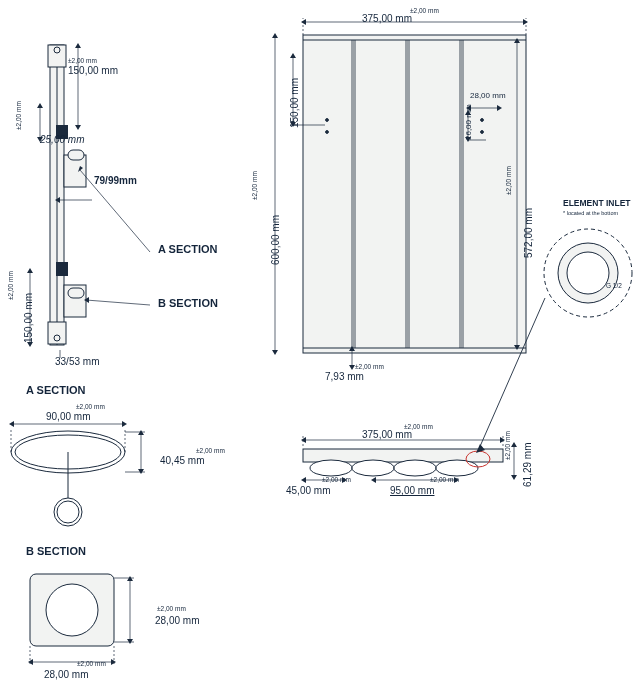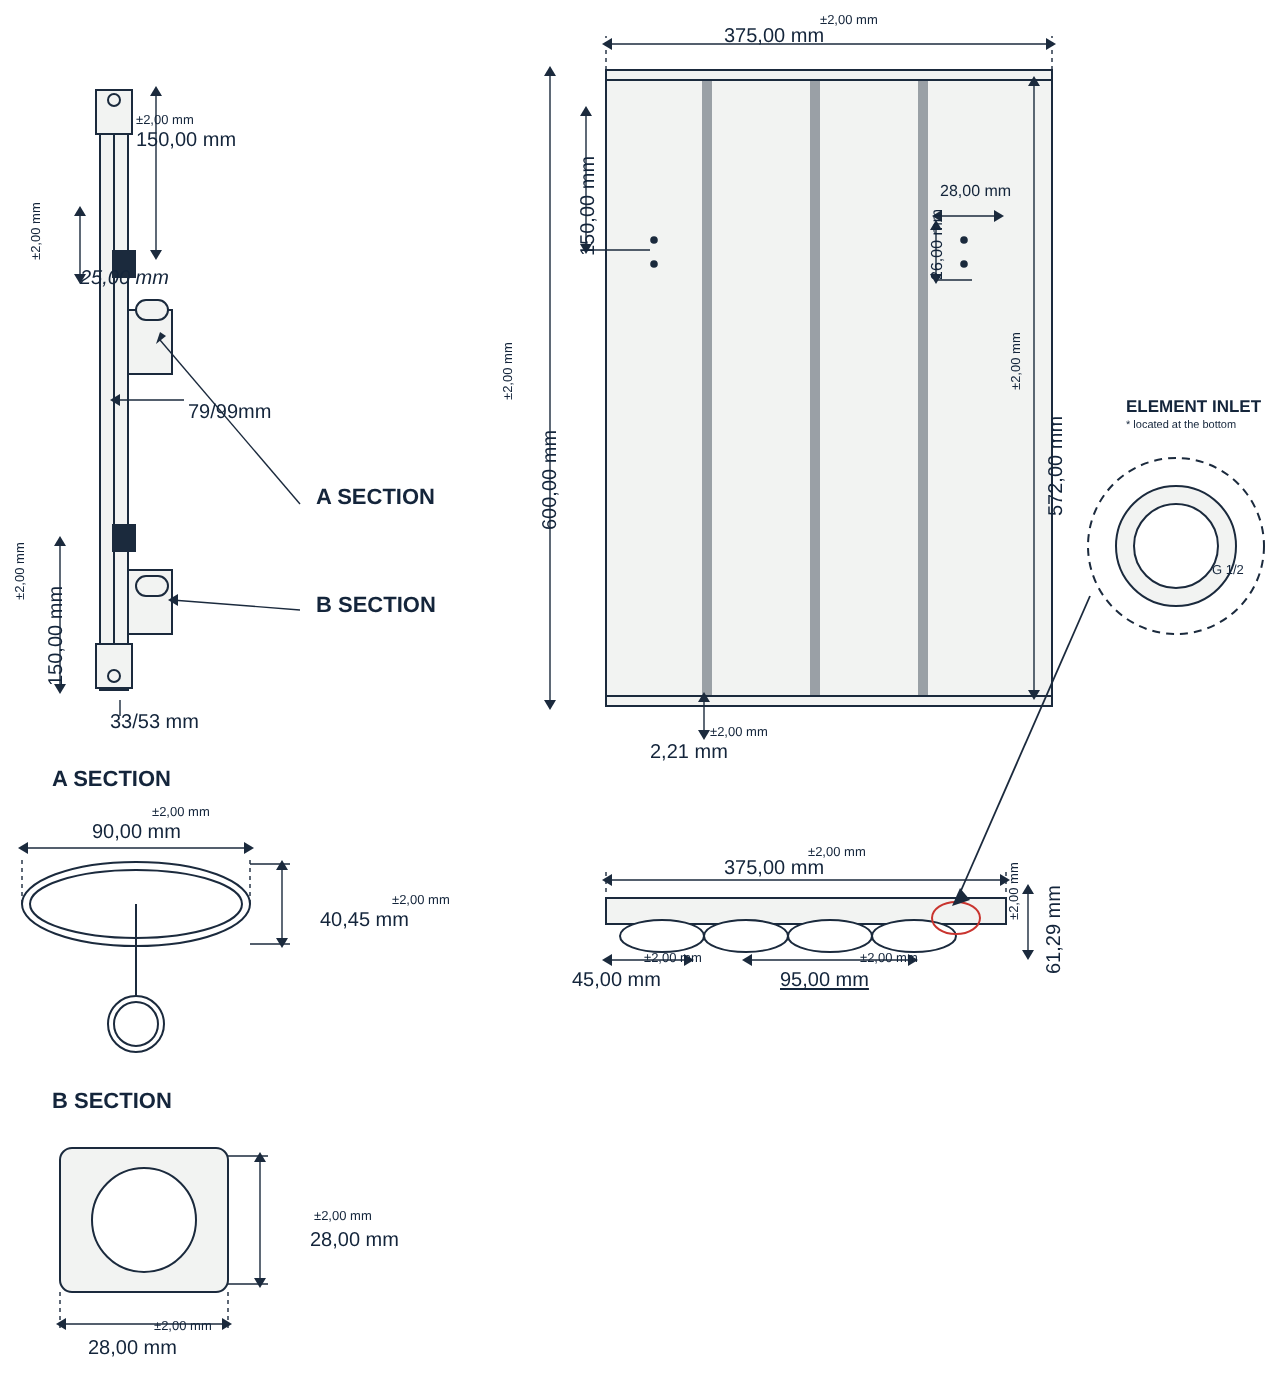--- a/index.html
+++ b/index.html
@@ -208,21 +208,21 @@
     </g>
   </g>
 </svg>
 
 <div class="lbl tol" style="left:68px;top:58px;">±2,00 mm</div>
 <div class="lbl dim" style="left:68px;top:66px;">150,00 mm</div>
 
 <div class="lbl tol rot90" style="left:16px;top:130px;">±2,00 mm</div>
 <div class="lbl dim" style="left:40px;top:135px;font-style:italic;">25,00 mm</div>
 
-<div class="lbl dim" style="left:94px;top:202px;">79/99mm</div>
+<div class="lbl dim" style="left:94px;top:176px;font-weight:bold;">79/99mm</div>
 
 <div class="lbl tol rot90" style="left:8px;top:300px;">±2,00 mm</div>
 <div class="lbl dim rot90" style="left:24px;top:343px;">150,00 mm</div>
 
 <div class="lbl dim" style="left:55px;top:357px;">33/53 mm</div>
 
 <div class="lbl section-title" style="left:158px;top:244px;">A SECTION</div>
 <div class="lbl section-title" style="left:158px;top:298px;">B SECTION</div>
 
 <div class="lbl tol" style="left:410px;top:8px;">±2,00 mm</div>
@@ -233,21 +233,21 @@
 
 <div class="lbl dim rot90" style="left:290px;top:128px;">150,00 mm</div>
 
 <div class="lbl dim" style="left:470px;top:92px;font-size:8px;">28,00 mm</div>
 <div class="lbl dim rot90" style="left:465px;top:140px;font-size:8px;">26,00 mm</div>
 
 <div class="lbl tol rot90" style="left:506px;top:195px;">±2,00 mm</div>
 <div class="lbl dim rot90" style="left:524px;top:258px;">572,00 mm</div>
 
 <div class="lbl tol" style="left:355px;top:364px;">±2,00 mm</div>
-<div class="lbl dim" style="left:325px;top:372px;">2,21 mm</div>
+<div class="lbl dim" style="left:325px;top:372px;">7,93 mm</div>
 
 <div class="lbl inlet-title" style="left:563px;top:199px;">ELEMENT INLET</div>
 <div class="lbl inlet-sub" style="left:563px;top:211px;">* located at the bottom</div>
 <div class="lbl gsize" style="left:606px;top:283px;">G 1/2</div>
 
 <div class="lbl section-title" style="left:26px;top:385px;">A SECTION</div>
 <div class="lbl tol" style="left:76px;top:404px;">±2,00 mm</div>
 <div class="lbl dim" style="left:46px;top:412px;">90,00 mm</div>
 <div class="lbl tol" style="left:196px;top:448px;">±2,00 mm</div>
 <div class="lbl dim" style="left:160px;top:456px;">40,45 mm</div>

